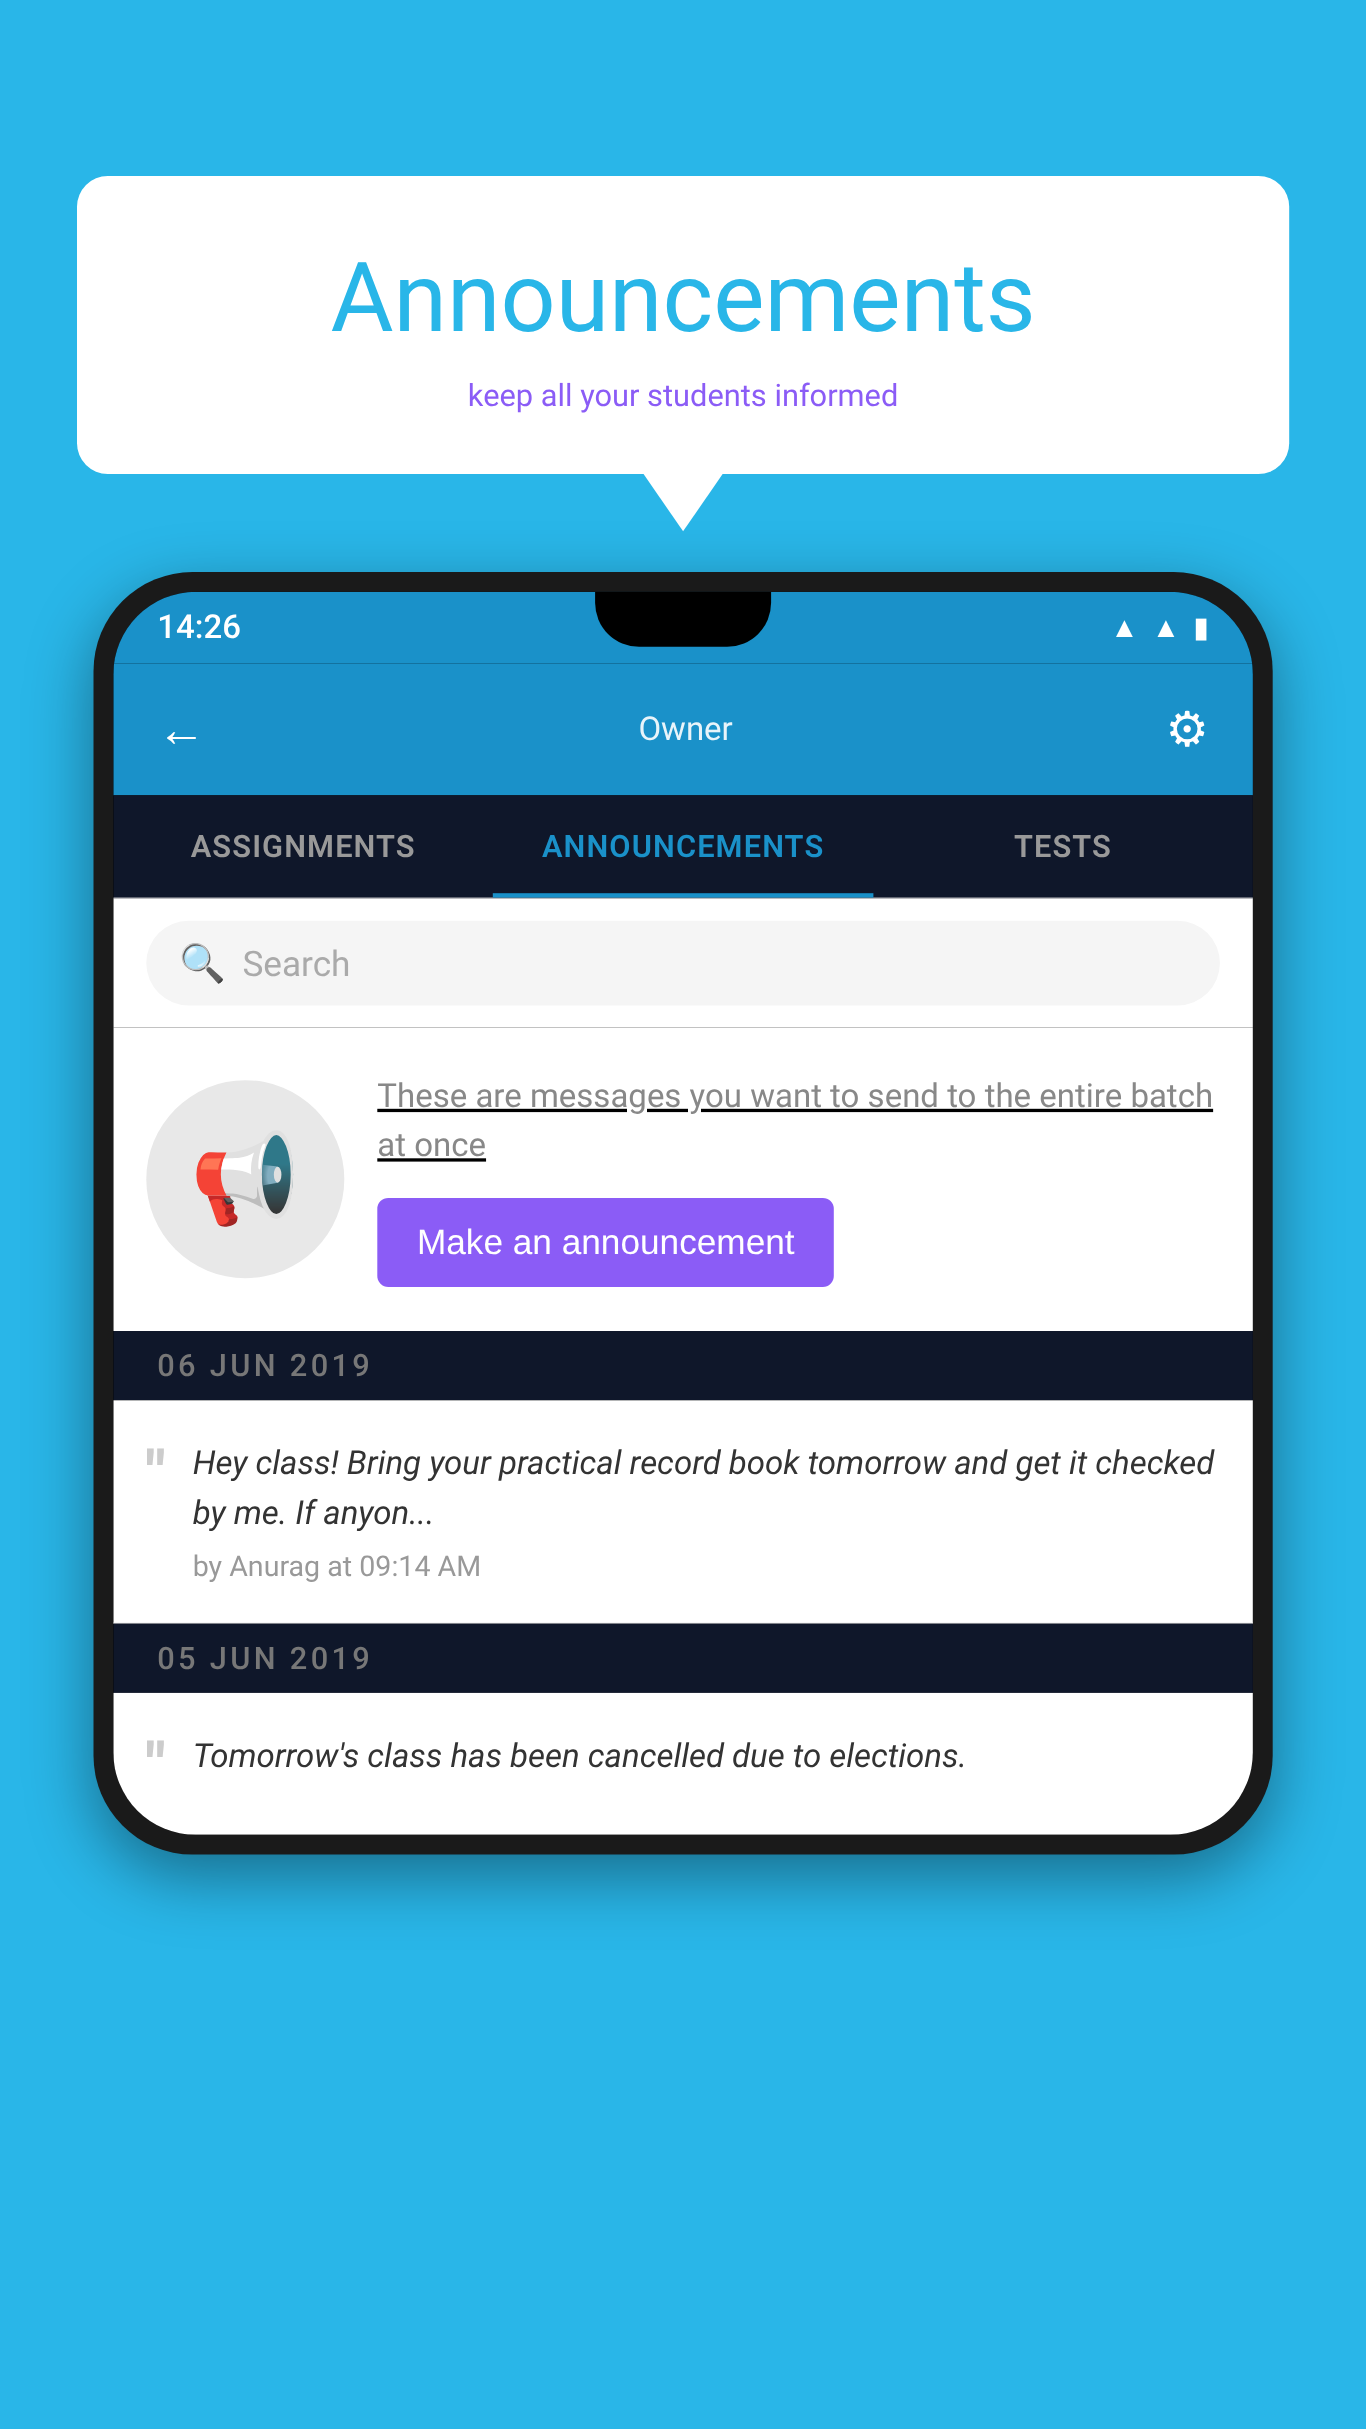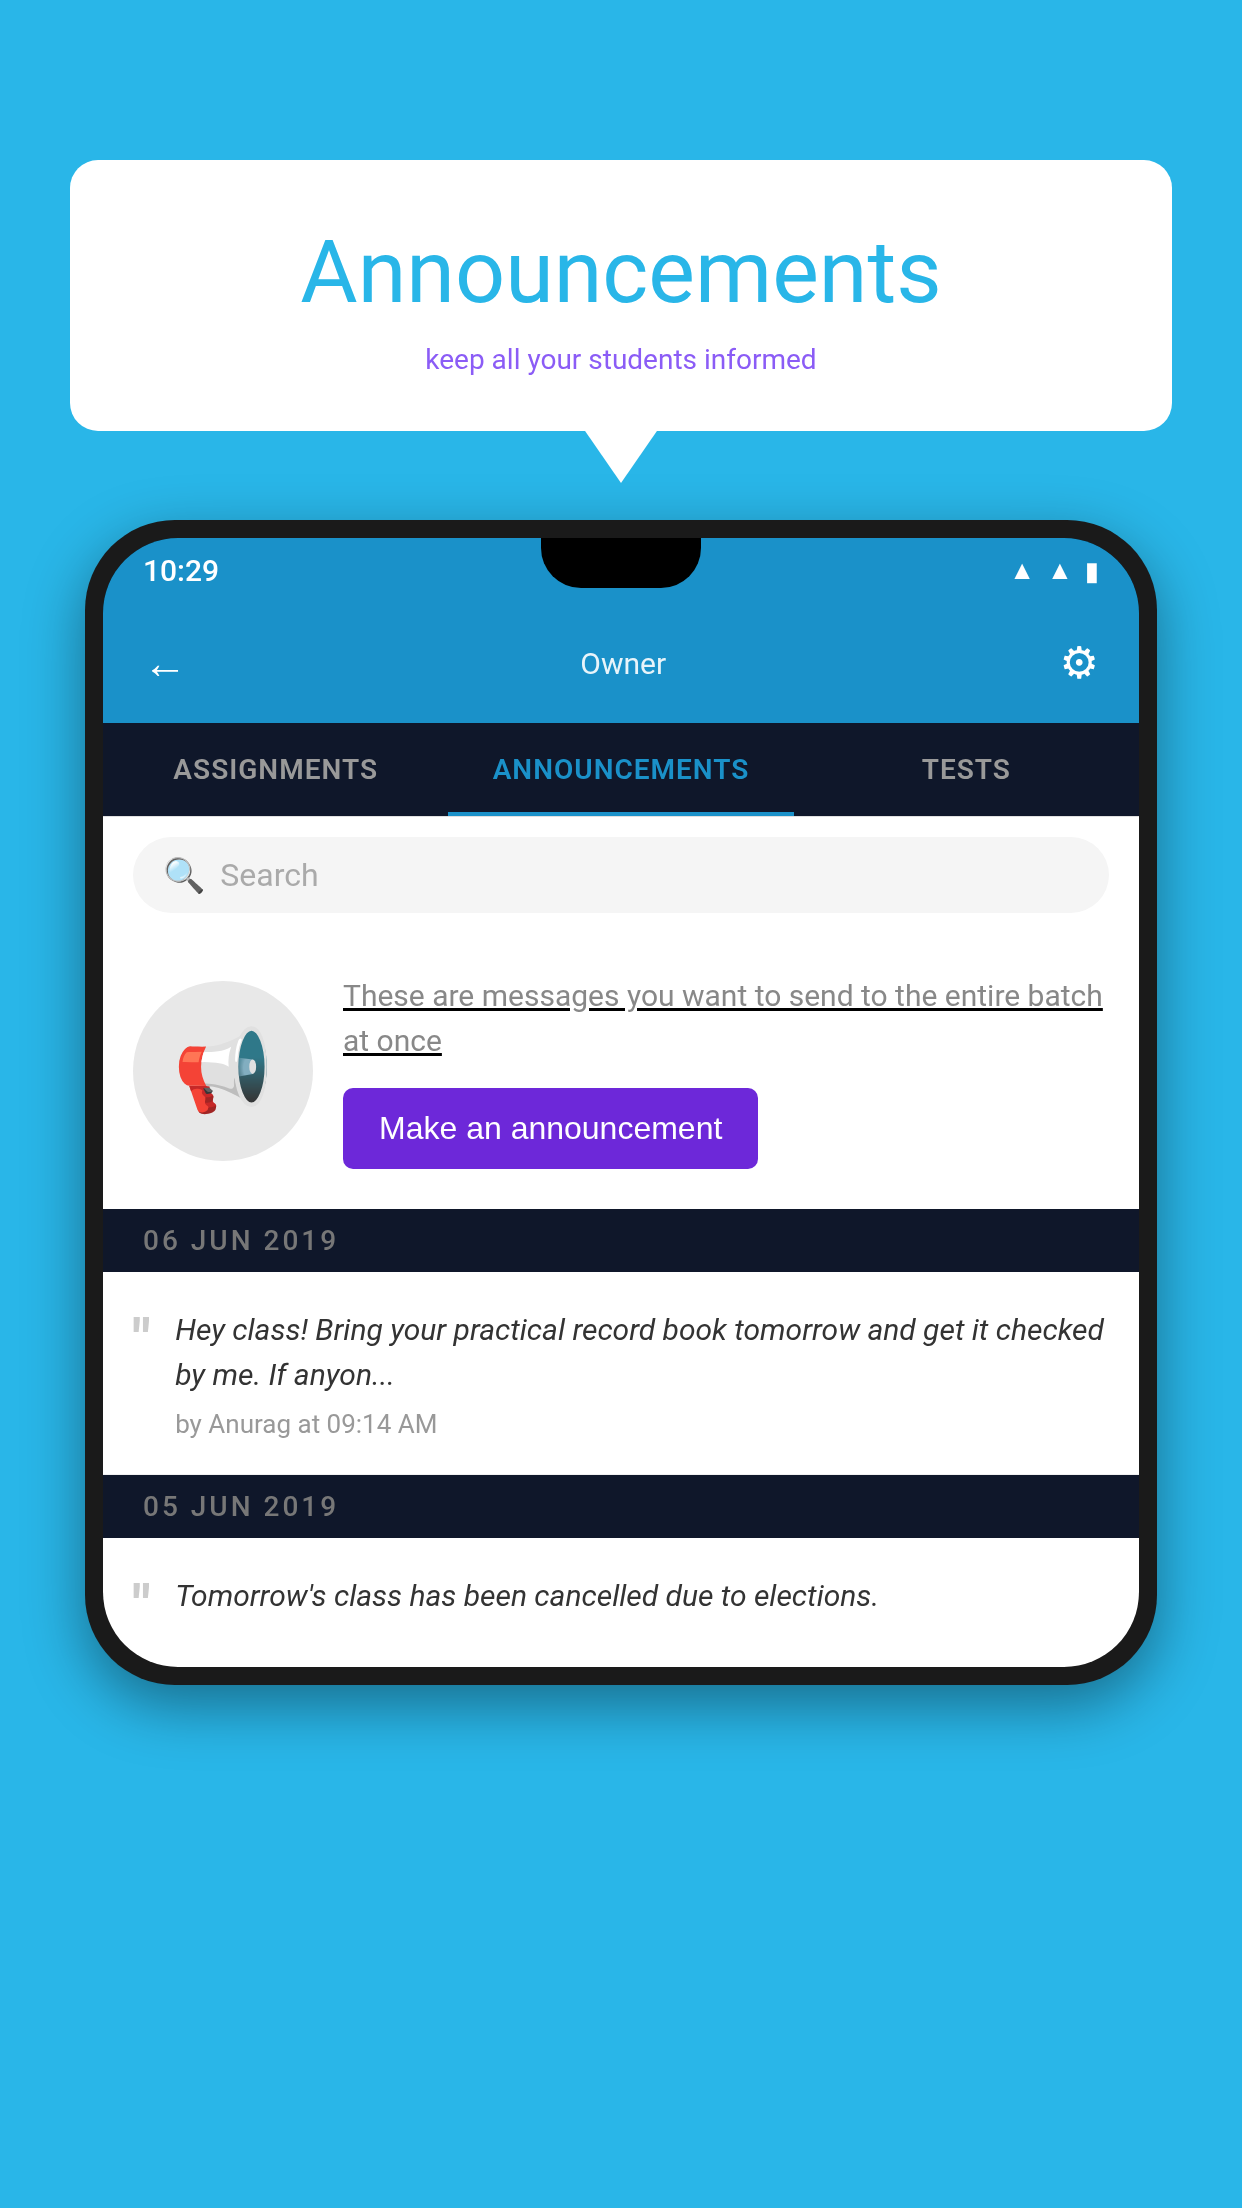--- a/index.html
+++ b/index.html
@@ -244,21 +244,21 @@
     }
 
     .promo-text {
       color: #888;
       font-size: 30px;
       line-height: 1.5;
       margin-bottom: 25px;
     }
 
     .announce-button {
-      background: #6d28d9;
+      background: #8b5cf6;
       color: white;
       border: none;
       border-radius: 10px;
       padding: 22px 36px;
       font-size: 32px;
       font-weight: 500;
       cursor: pointer;
     }
 
     
@@ -328,21 +328,21 @@
     <div class="bubble-subtitle">keep all your students informed</div>
   </div>
 </div>
 
 <div class="phone-wrapper">
   <div class="phone-outer">
     <div class="phone-inner">
 
       <div class="status-bar">
         <div class="notch"></div>
-        <span class="status-time">10:29</span>
+        <span class="status-time">14:26</span>
         <div class="status-icons">
           <span class="wifi-icon">▲</span>
           <span class="signal-icon">▲</span>
           <span class="battery-icon">▮</span>
         </div>
       </div>
 
       <div class="app-header">
         <span class="back-arrow">←</span>
         <div class="header-center">

